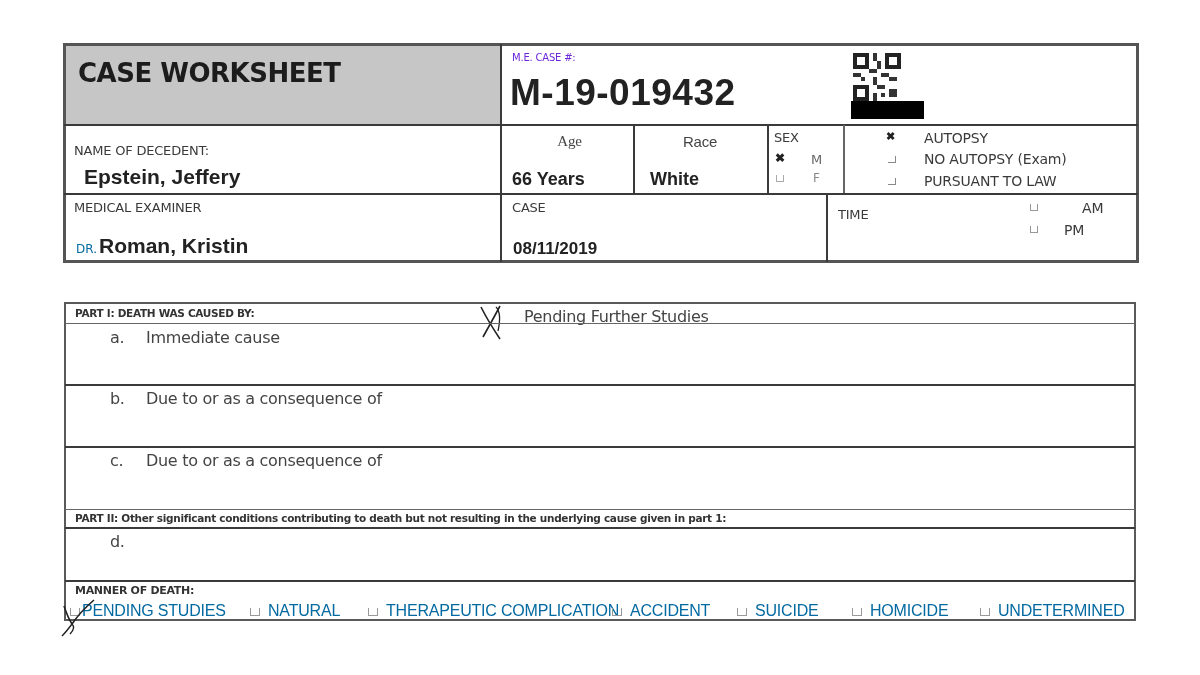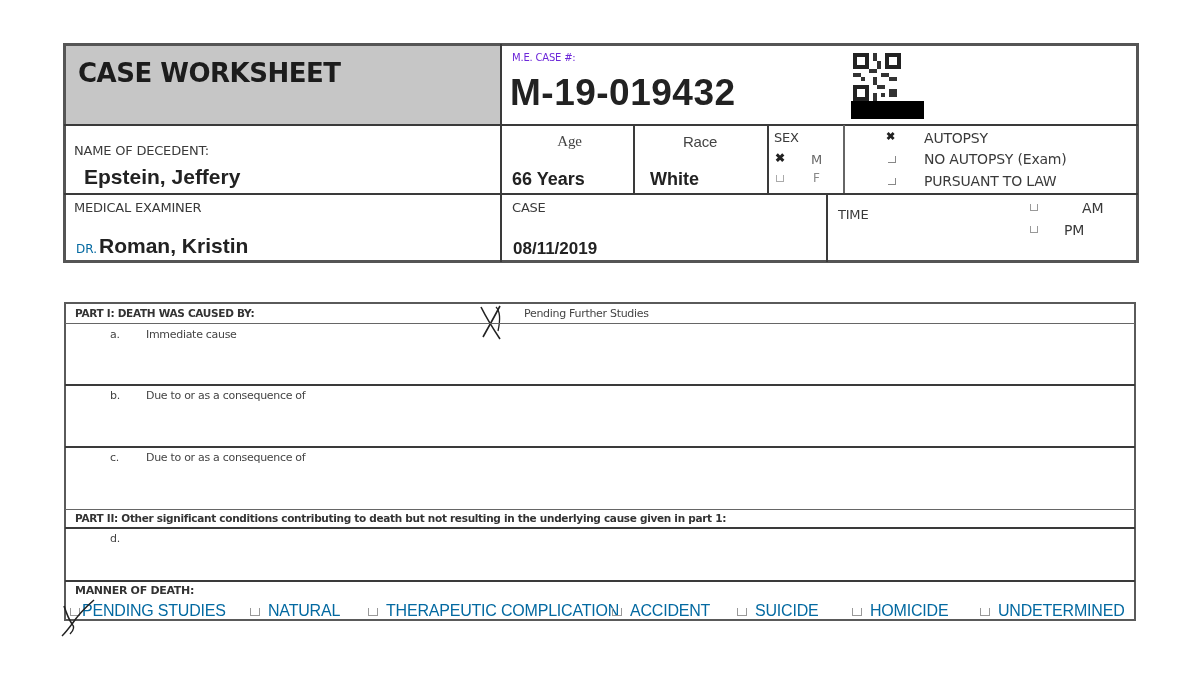--- a/index.html
+++ b/index.html
@@ -4,21 +4,21 @@
 <style>
   html, body { margin:0; padding:0; }
   body { width:1200px; height:675px; background:#ffffff; position:relative; overflow:hidden;
          font-family:"Liberation Sans", sans-serif; color:#1a1a1a; }
   .abs { position:absolute; box-sizing:border-box; }
   .box { border:2px solid #4a4a4a; }
   .line-h { position:absolute; height:0; border-top:2px solid #3a3a3a; }
   .line-v { position:absolute; width:0; border-left:2px solid #3a3a3a; }
   .lbl { font-family:"DejaVu Sans", sans-serif; font-size:13px; color:#3a3a3a; letter-spacing:-0.2px; }
   .val { font-family:Liberation Sans, sans-serif; font-weight:bold; font-size:21px; color:#222; }
-  .small { font-family:"DejaVu Sans", sans-serif; font-size:11px; color:#444; letter-spacing:-0.3px; }
+  .small { font-family:"DejaVu Sans", sans-serif; font-size:16px; color:#444; letter-spacing:-0.3px; }
   .smallb { font-family:"DejaVu Sans", sans-serif; font-size:10.5px; font-weight:bold; color:#333; letter-spacing:-0.3px; }
   .cb { display:inline-block; width:8px; height:7px; border-left:1px solid #888; border-right:1px solid #888; border-bottom:1px solid #888; margin-right:8px; vertical-align:middle; }
   .cb-open-left { border-left:none; }
   .xmark { font-size:12px; font-weight:bold; color:#222; }
   .manner { font-family:Liberation Sans, sans-serif; font-size:16px; color:#0369a1; letter-spacing:-0.2px; white-space:nowrap; }
 </style>
 </head>
 <body>
 
 <div class="abs box" style="left:63px; top:43px; width:1076px; height:220px; border-width:3px; border-color:#555;"></div>

